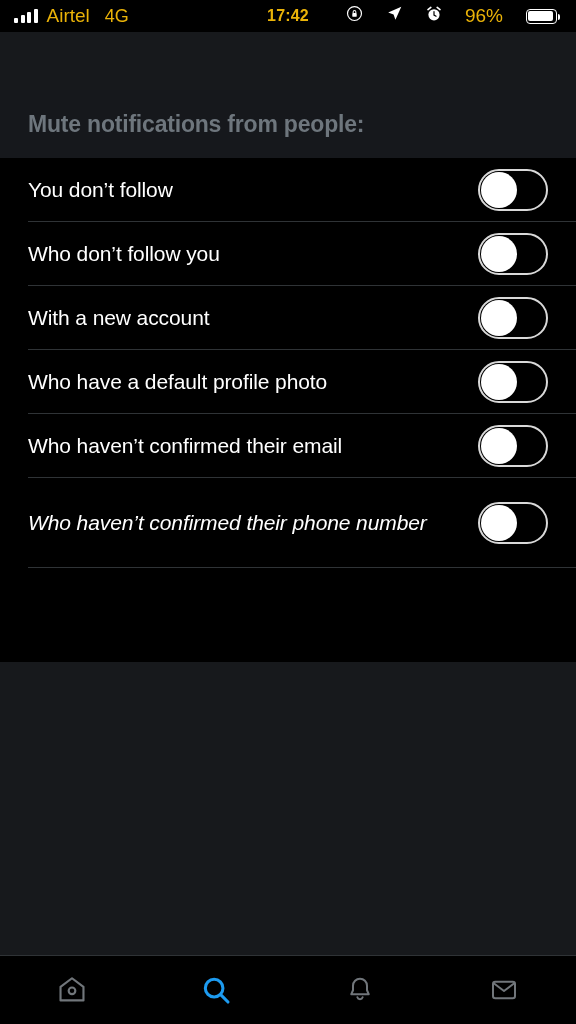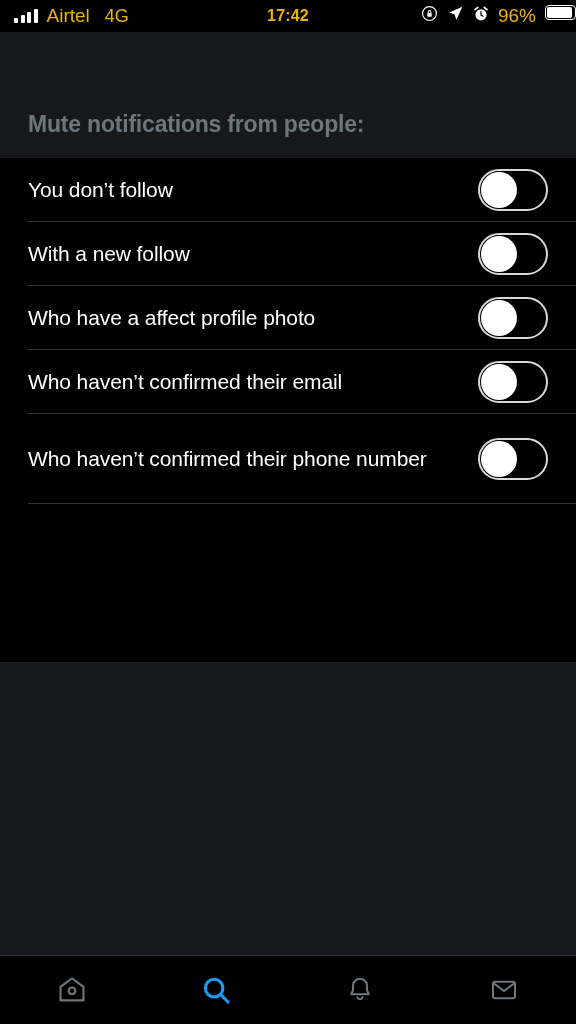--- a/index.html
+++ b/index.html
@@ -13,21 +13,21 @@
 
   
   .statusbar {
     position:absolute; top:0; left:0; width:576px; height:32px;
     background:#000; color:#eab308;
     display:flex; align-items:center;
     font-size:19px; font-weight:600;
   }
   .sb-left { position:absolute; left:14px; display:flex; align-items:center; gap:9px; }
   .sb-center { position:absolute; left:0; width:576px; text-align:center; font-size:16px; font-weight:600; letter-spacing:.2px;}
-  .sb-right { position:absolute; right:0; display:flex; align-items:flex-start; gap:9px; }
+  .sb-right { position:absolute; right:19px; display:flex; align-items:center; gap:23px; }
   .bars { display:flex; align-items:flex-end; gap:2.5px; height:14px; }
   .bars i { display:block; width:4px; background:#fff; border-radius:1px; }
   .bars i:nth-child(1){height:5px}
   .bars i:nth-child(2){height:8px}
   .bars i:nth-child(3){height:11px}
   .bars i:nth-child(4){height:14px}
   .carrier { font-size:19px; font-weight:500; }
   .netmode { font-size:18px; font-weight:500; margin-left:6px; }
   .batt-pct { font-size:19px; font-weight:500; }
   .batt {
@@ -75,21 +75,21 @@
   
   .panel {
     position:absolute; top:158px; left:0; width:576px; height:504px;
     background:#000;
   }
   .row {
     position:relative; height:64px; width:576px;
     display:flex; align-items:center;
     padding-left:28px; padding-right:15px;
   }
-  .row.tall { height:90px; }
+  .row.tall { height:90px;font-style:italic; }
   .row::after {
     content:""; position:absolute; left:28px; right:0; bottom:0;
     height:1px; background:#2f3336;
   }
   .row-label {
     color:#fff; font-size:21px; line-height:30px; font-weight:400;
     letter-spacing:-.1px; max-width:430px;
   }
   .toggle {
     position:absolute; right:28px; top:50%; transform:translateY(-50%);
@@ -177,30 +177,36 @@
 
   <div class="panel">
 
     <div class="row">
       <span class="row-label">You don’t follow</span>
       <span class="toggle">
           <span class="knob"></span>
         </span>
     </div>
 
-
-    <div class="row">
-      <span class="row-label">With a new follow</span>
-      <span class="toggle">
-          <span class="knob"></span>
-        </span>
-    </div>
-
-    <div class="row">
-      <span class="row-label">Who have a affect profile photo</span>
+    <div class="row">
+      <span class="row-label">Who don’t follow you</span>
+      <span class="toggle">
+          <span class="knob"></span>
+        </span>
+    </div>
+
+    <div class="row">
+      <span class="row-label">With a new account</span>
+      <span class="toggle">
+          <span class="knob"></span>
+        </span>
+    </div>
+
+    <div class="row">
+      <span class="row-label">Who have a default profile photo</span>
       <span class="toggle">
           <span class="knob"></span>
         </span>
     </div>
 
     <div class="row">
       <span class="row-label">Who haven’t confirmed their email</span>
       <span class="toggle">
           <span class="knob"></span>
         </span>

